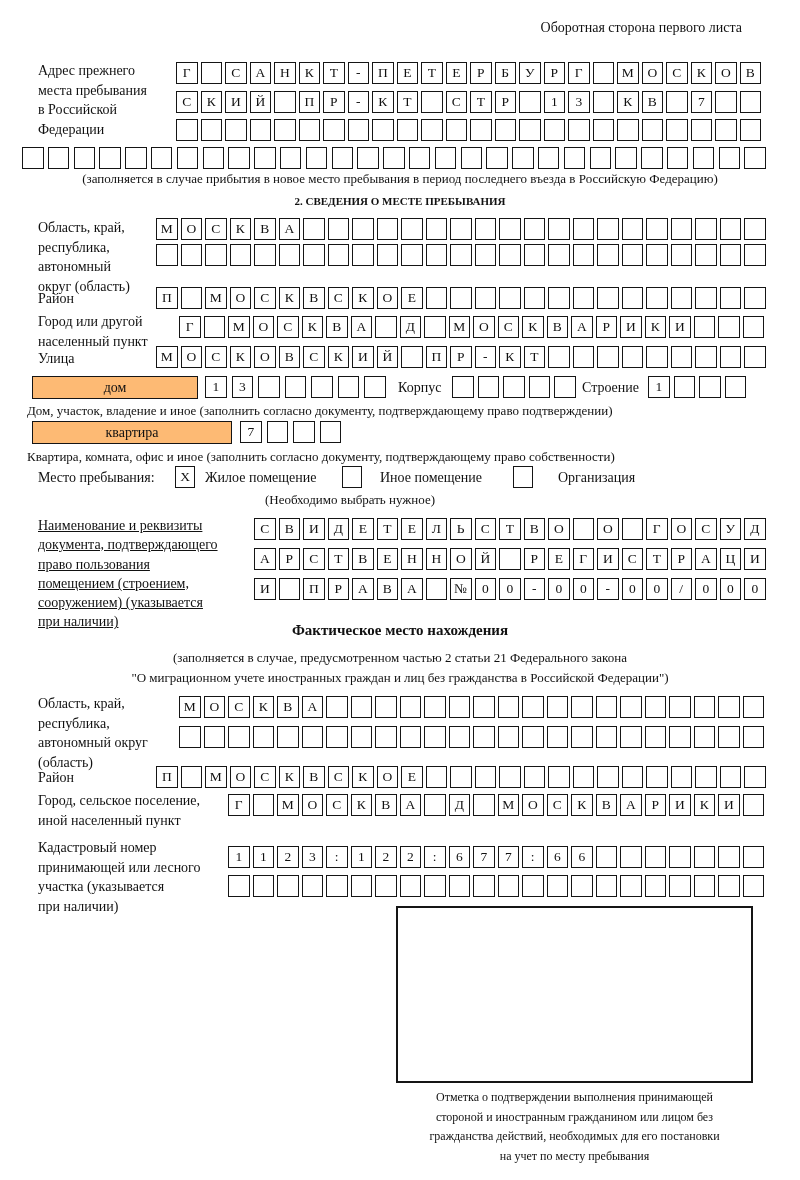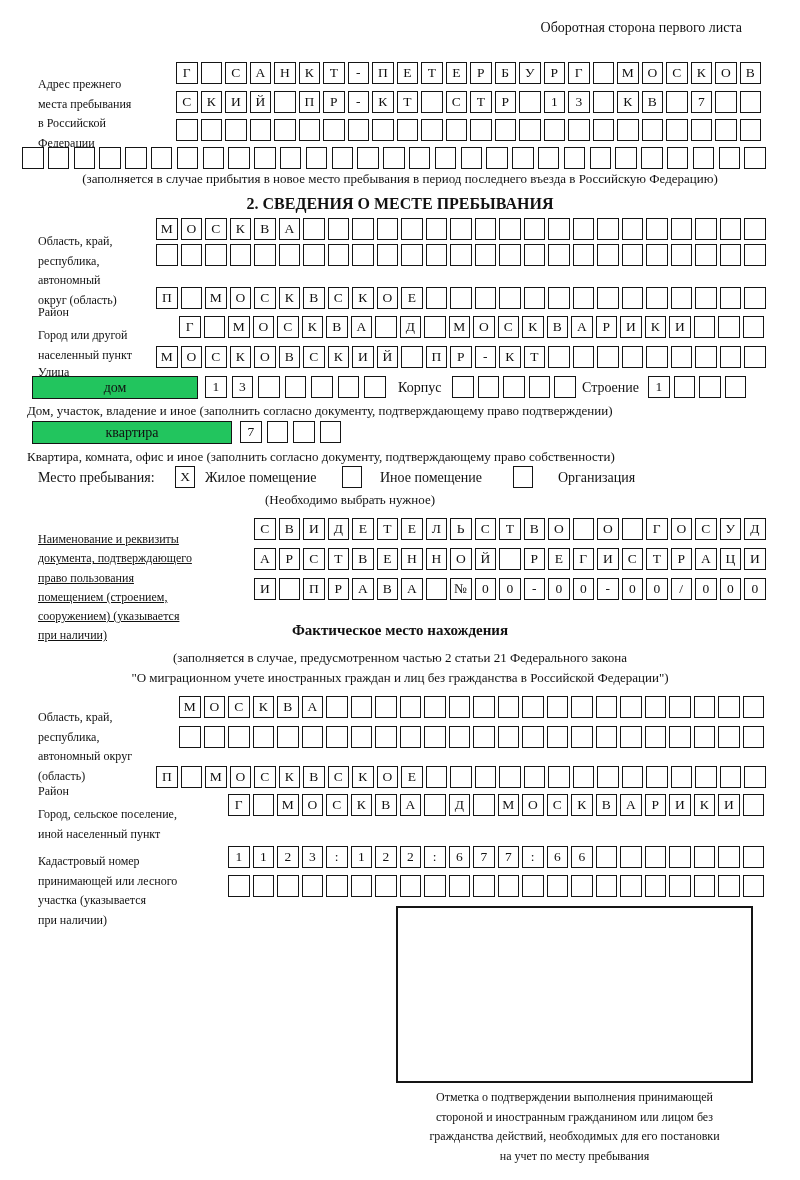--- a/index.html
+++ b/index.html
@@ -1,35 +1,35 @@
 <!DOCTYPE html>
 <html><head>
 <meta charset="utf-8">
 <style>
   html,body{margin:0;padding:0;background:#fff;}
   .page{
     position:relative;width:800px;height:1180px;background:#fff;
     font-family:"Liberation Serif","DejaVu Serif",serif;color:#111;overflow:hidden;
   }
   .abs{position:absolute;}
-  .lbl{font-size:12px;line-height:19.5px;white-space:pre-line;margin-top:14px;}
+  .lbl{font-size:14px;line-height:19.5px;white-space:pre-line;}
   .cap{font-size:13px;text-align:center;width:800px;left:0;}
-  .ttl{font-size:16px;font-weight:bold;text-align:center;width:800px;left:0;}
+  .ttl{font-size:11px;font-weight:bold;text-align:center;width:800px;left:0;}
   .boxrow{display:flex;gap:3px;}
   .boxrow .cell{
     width:21.5px;height:22px;box-sizing:border-box;border:1.7px solid #151515;
     display:flex;align-items:center;justify-content:center;
     font-size:13.5px;line-height:1;flex:0 0 auto;background:#fff;
   }
   .g43{gap:4.3px;}
   .g5{gap:5px;}
   .g4{gap:4px;}
   .widebox{
     box-sizing:border-box;border:1.8px solid #151515;height:23px;
-    display:flex;align-items:center;justify-content:center;font-size:14px;background:#22c55e;
+    display:flex;align-items:center;justify-content:center;font-size:14px;background:#fdba74;
   }
   .inline-lbl{font-size:14px;line-height:23px;white-space:nowrap;text-align:right;}
   .cb{
     width:20px;height:22px;box-sizing:border-box;border:1.8px solid #151515;
     display:flex;align-items:center;justify-content:center;font-size:13.5px;background:#fff;
   }
   .stamp{box-sizing:border-box;border:2px solid #151515;background:#fff;}
   .stampnote{font-size:12px;line-height:19.5px;text-align:center;white-space:pre-line;}
   .hdr{font-size:14px;}
 </style>

